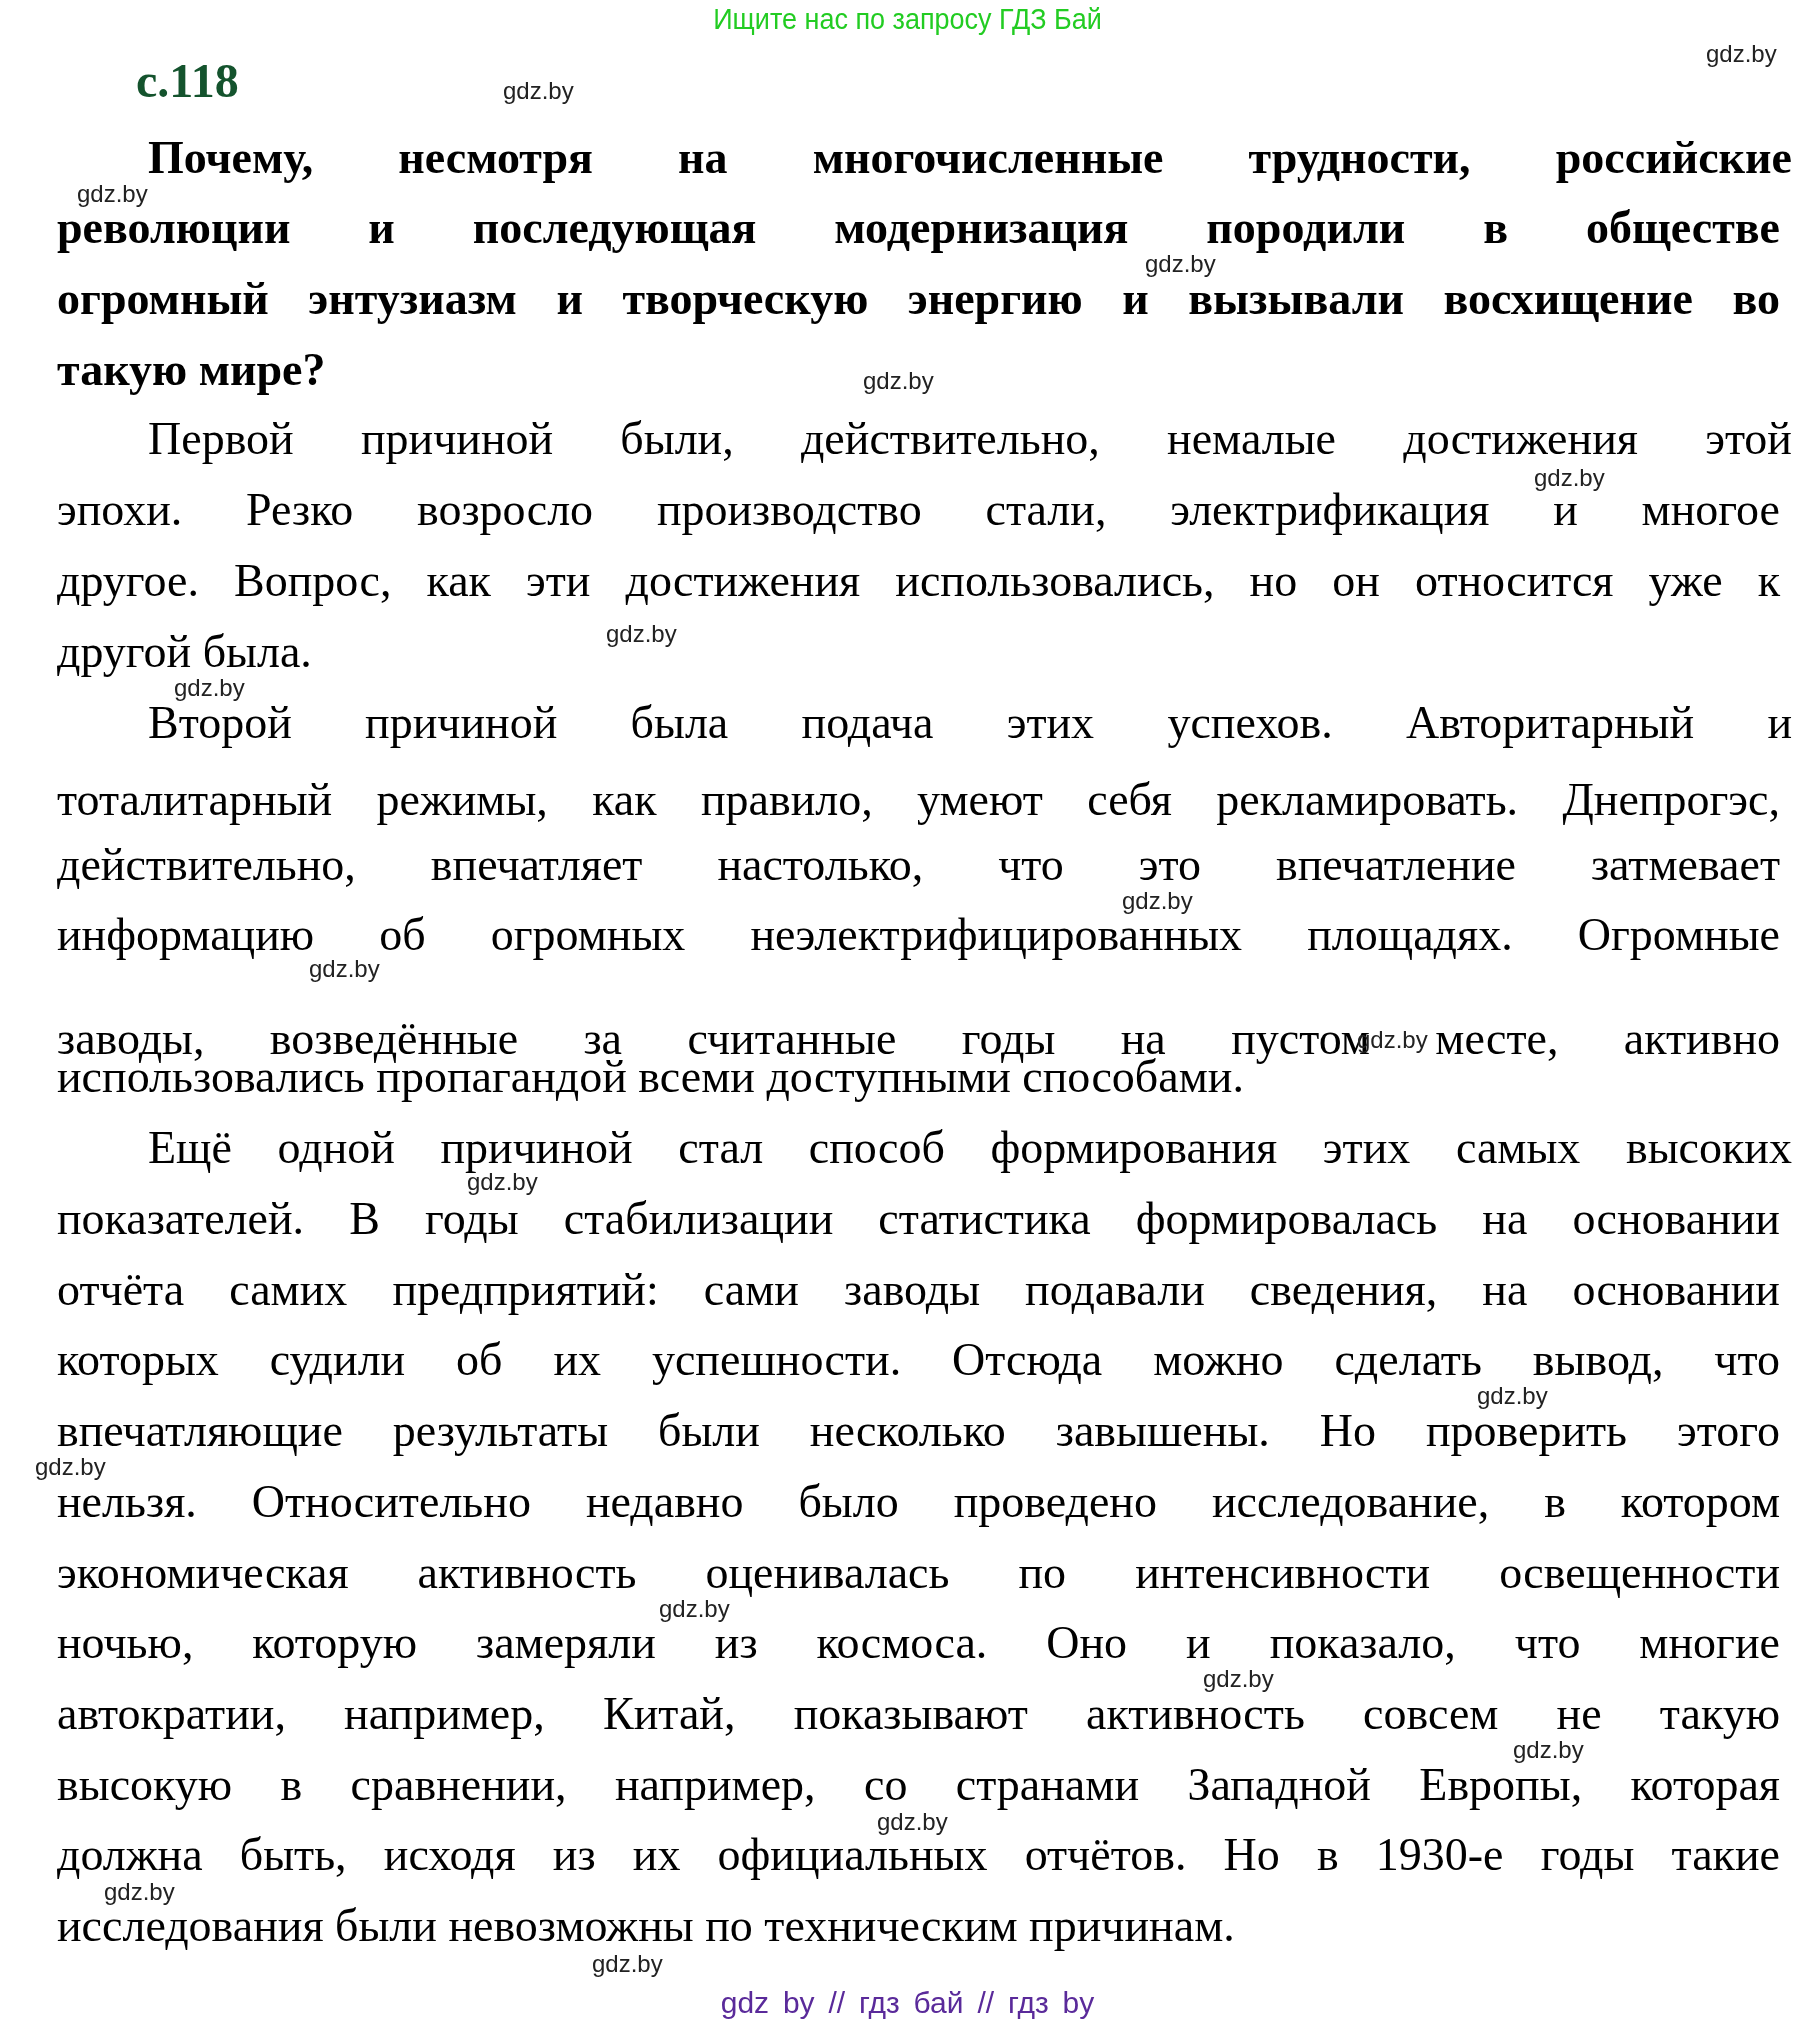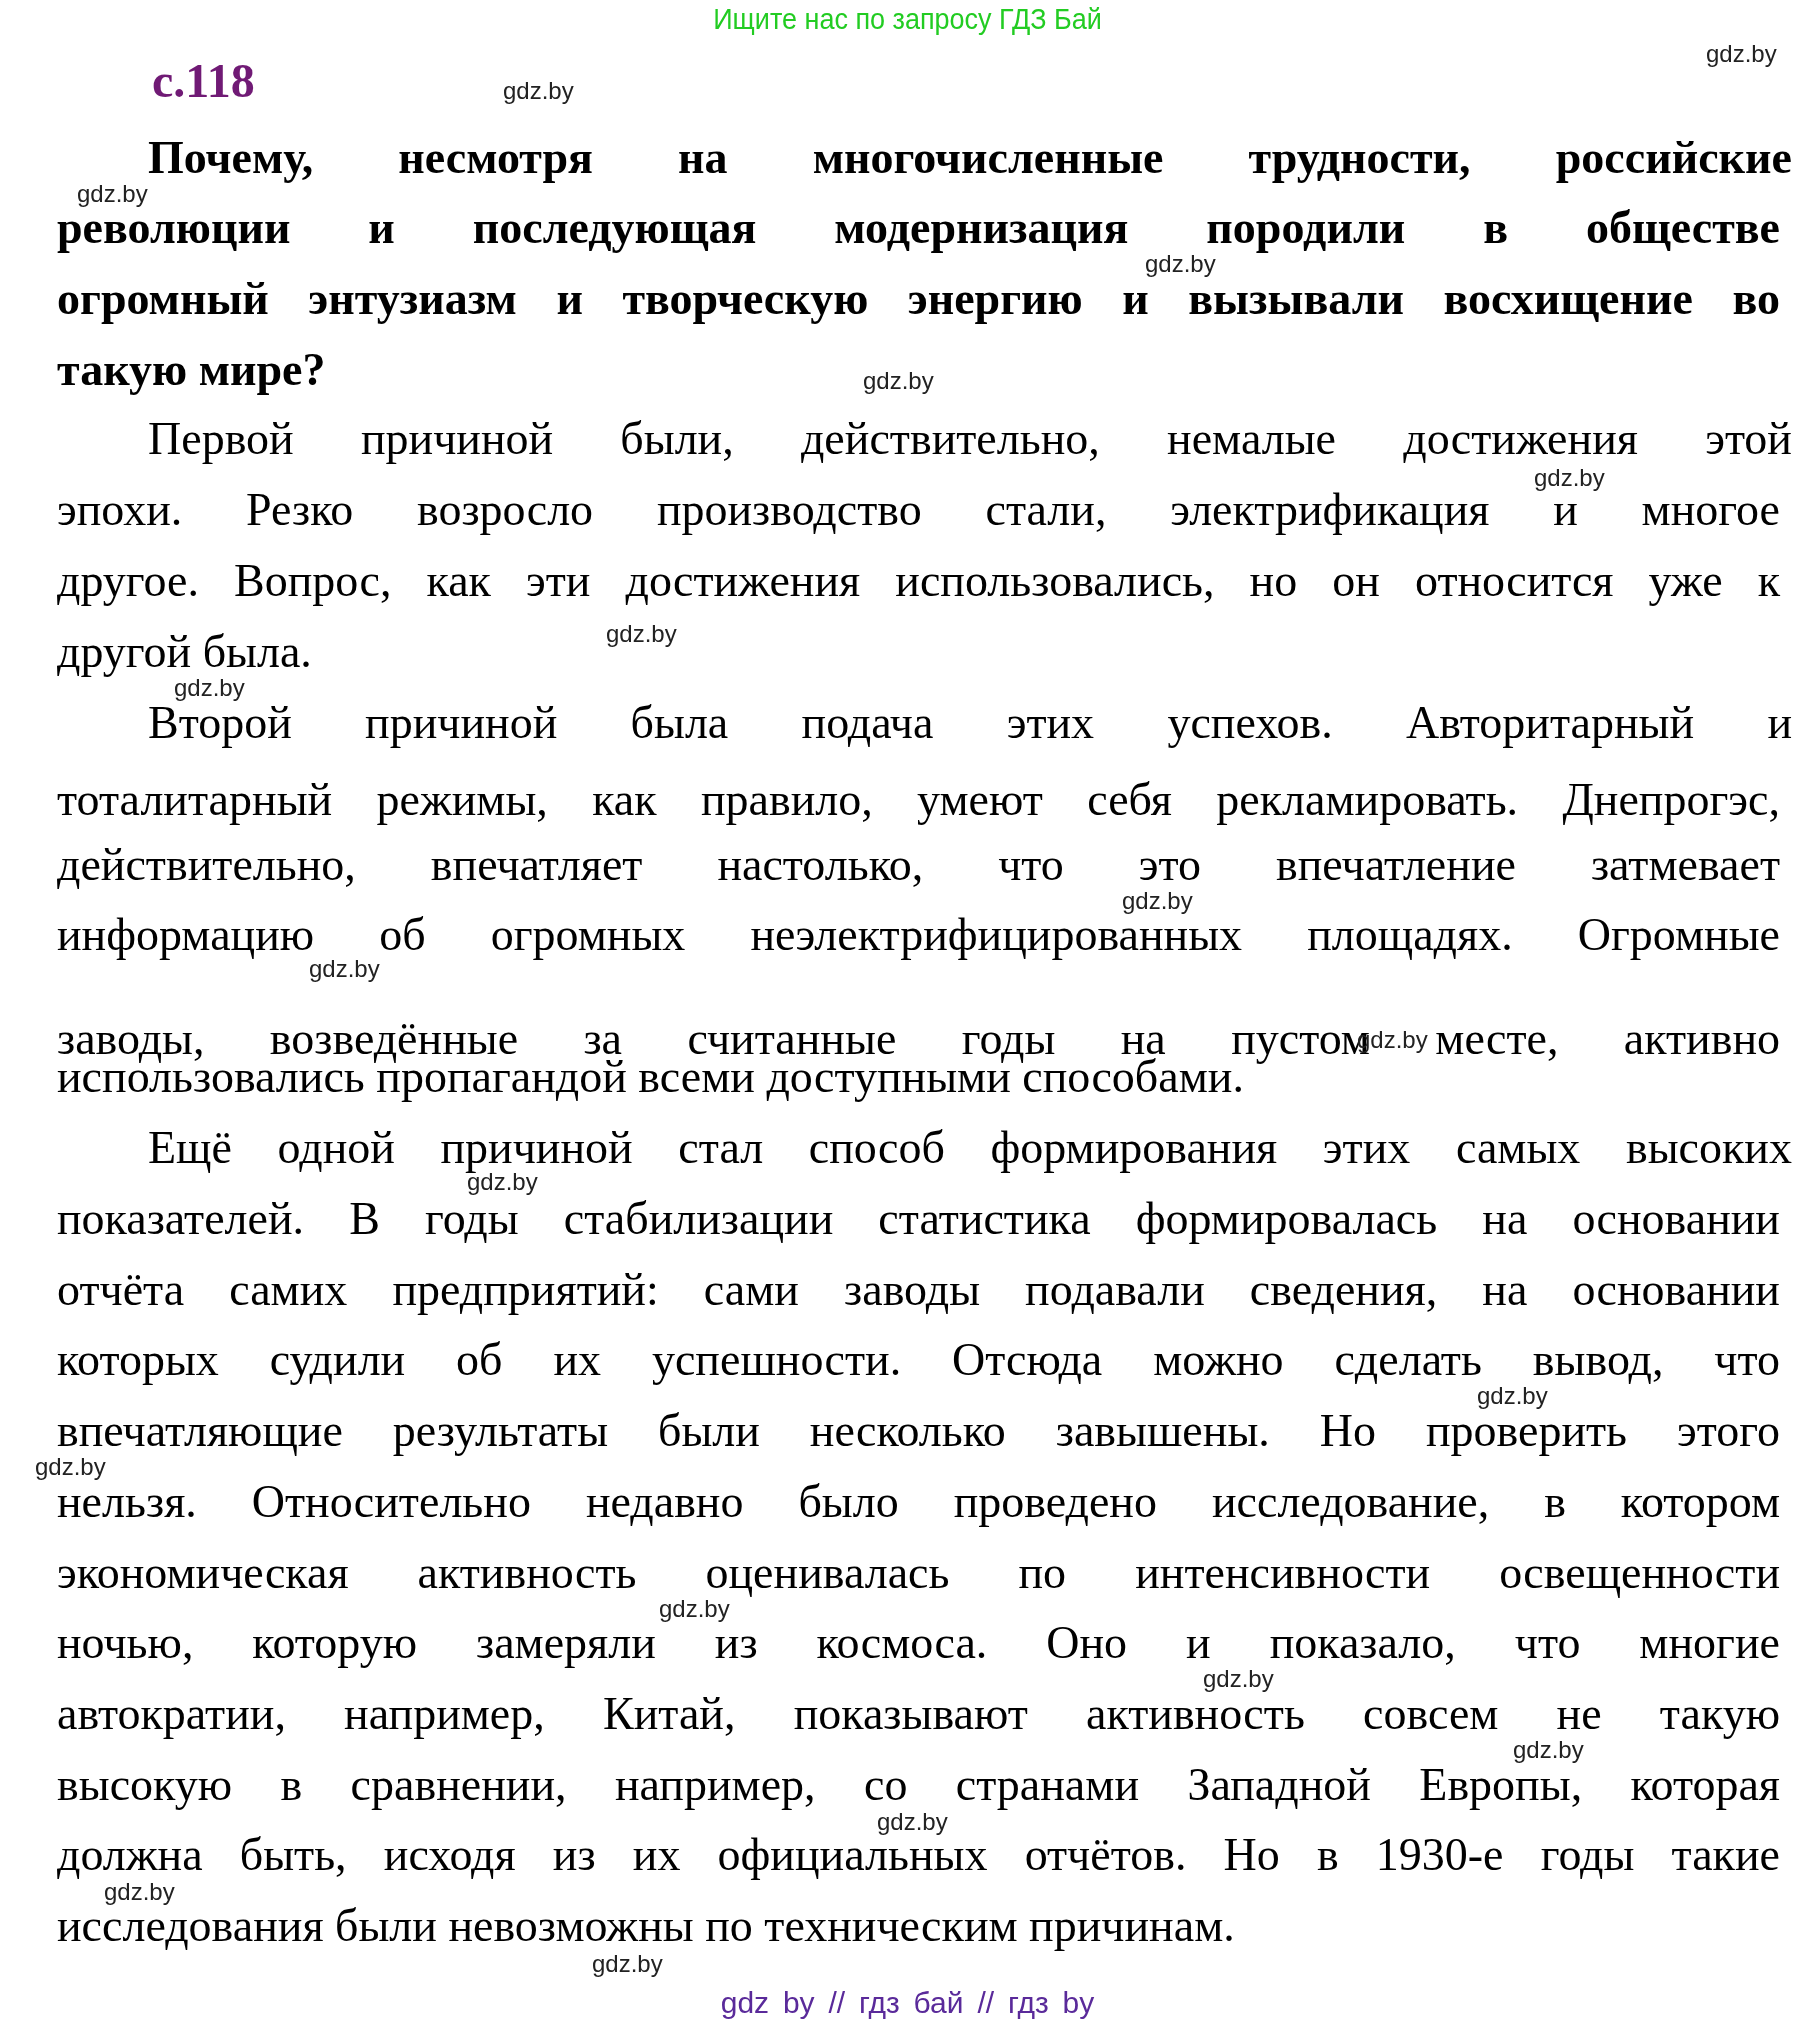--- a/index.html
+++ b/index.html
@@ -3,22 +3,22 @@
 <meta charset="utf-8">
 <style>
   html, body { margin:0; padding:0; background:#ffffff; }
   body { width:1815px; height:2038px; position:relative; overflow:hidden; }
   .top-banner {
     position:absolute; top:0; left:0; width:1815px; text-align:center;
     font-family:"Liberation Sans", sans-serif; font-size:30px; color:#22cc22;
     line-height:37px; transform:scaleX(0.9);
   }
   .page-num {
-    position:absolute; left:152px; top:53px;
-    font-family:"Liberation Serif", serif; font-weight:bold; font-size:48px; color:#701a75;
+    position:absolute; left:136px; top:53px;
+    font-family:"Liberation Serif", serif; font-weight:bold; font-size:48px; color:#14532d;
     line-height:55px;
   }
   .line {
     position:absolute; left:57px; width:1723px;
     font-family:"Liberation Serif", serif; font-size:46px; color:#000;
     line-height:55px; white-space:nowrap;
     text-align:justify; text-align-last:justify;
   }
   .line.bold { font-weight:bold; }
   .line.indent { left:148px; width:1644px; }

